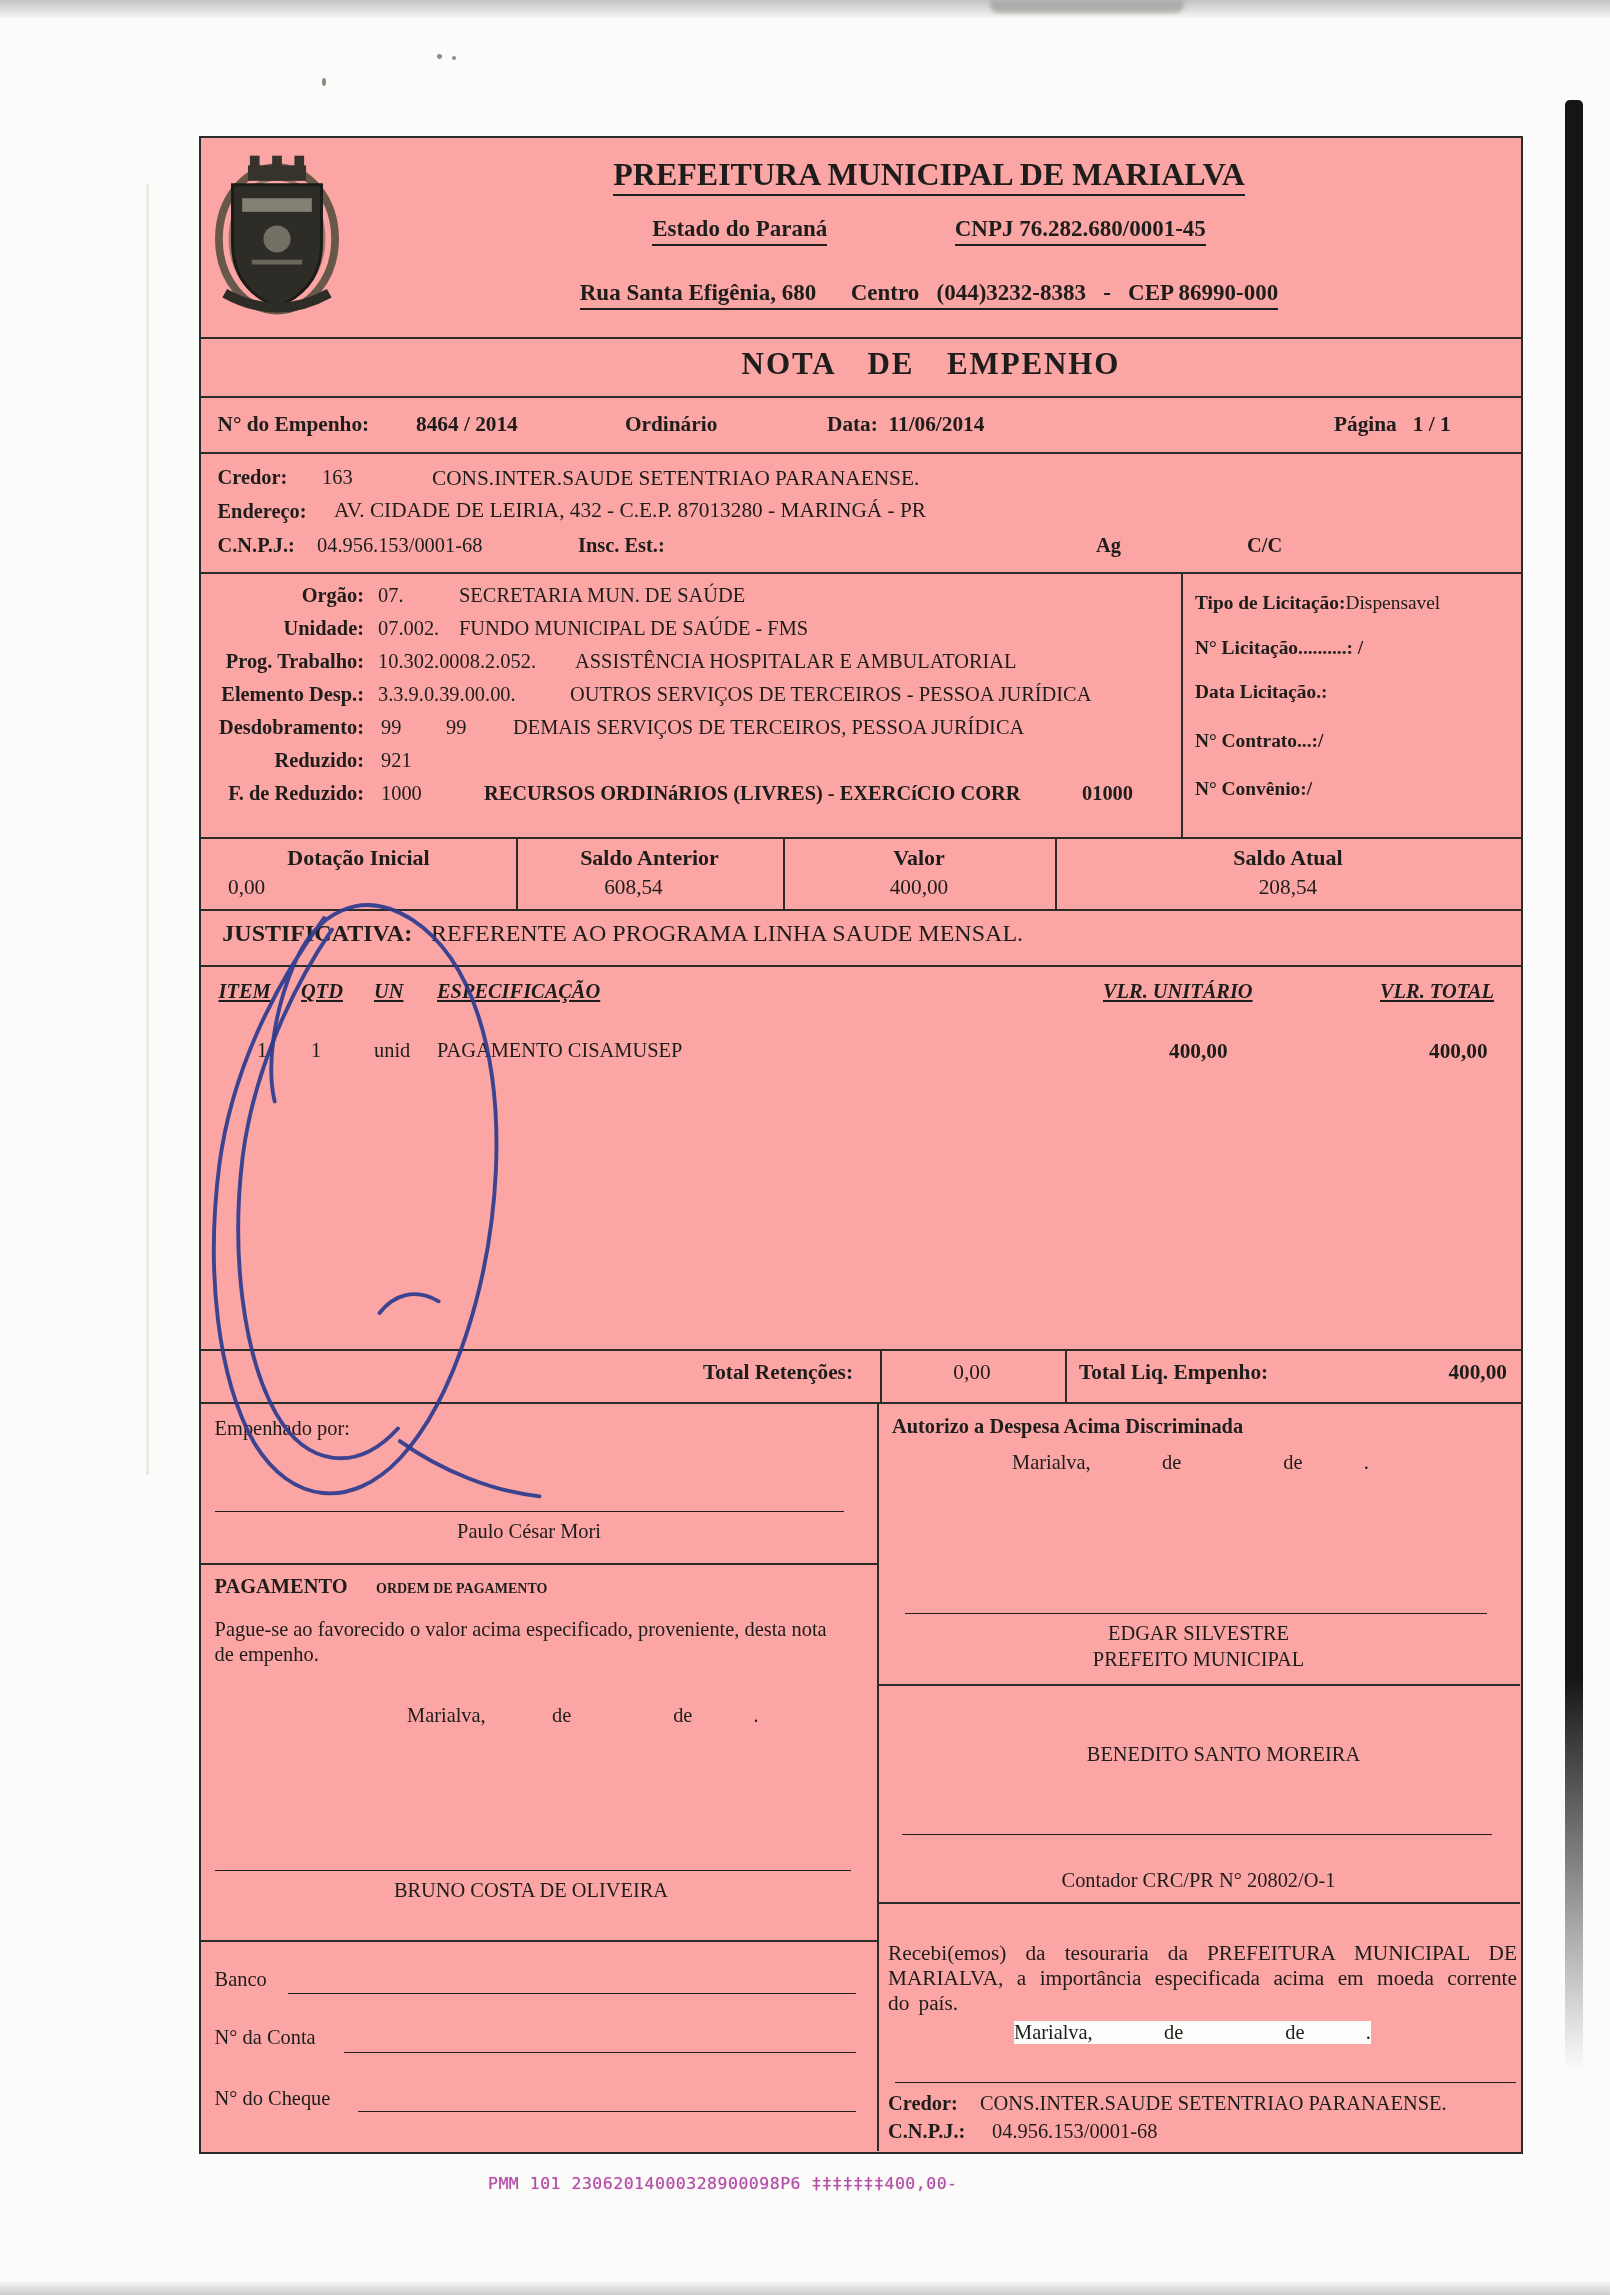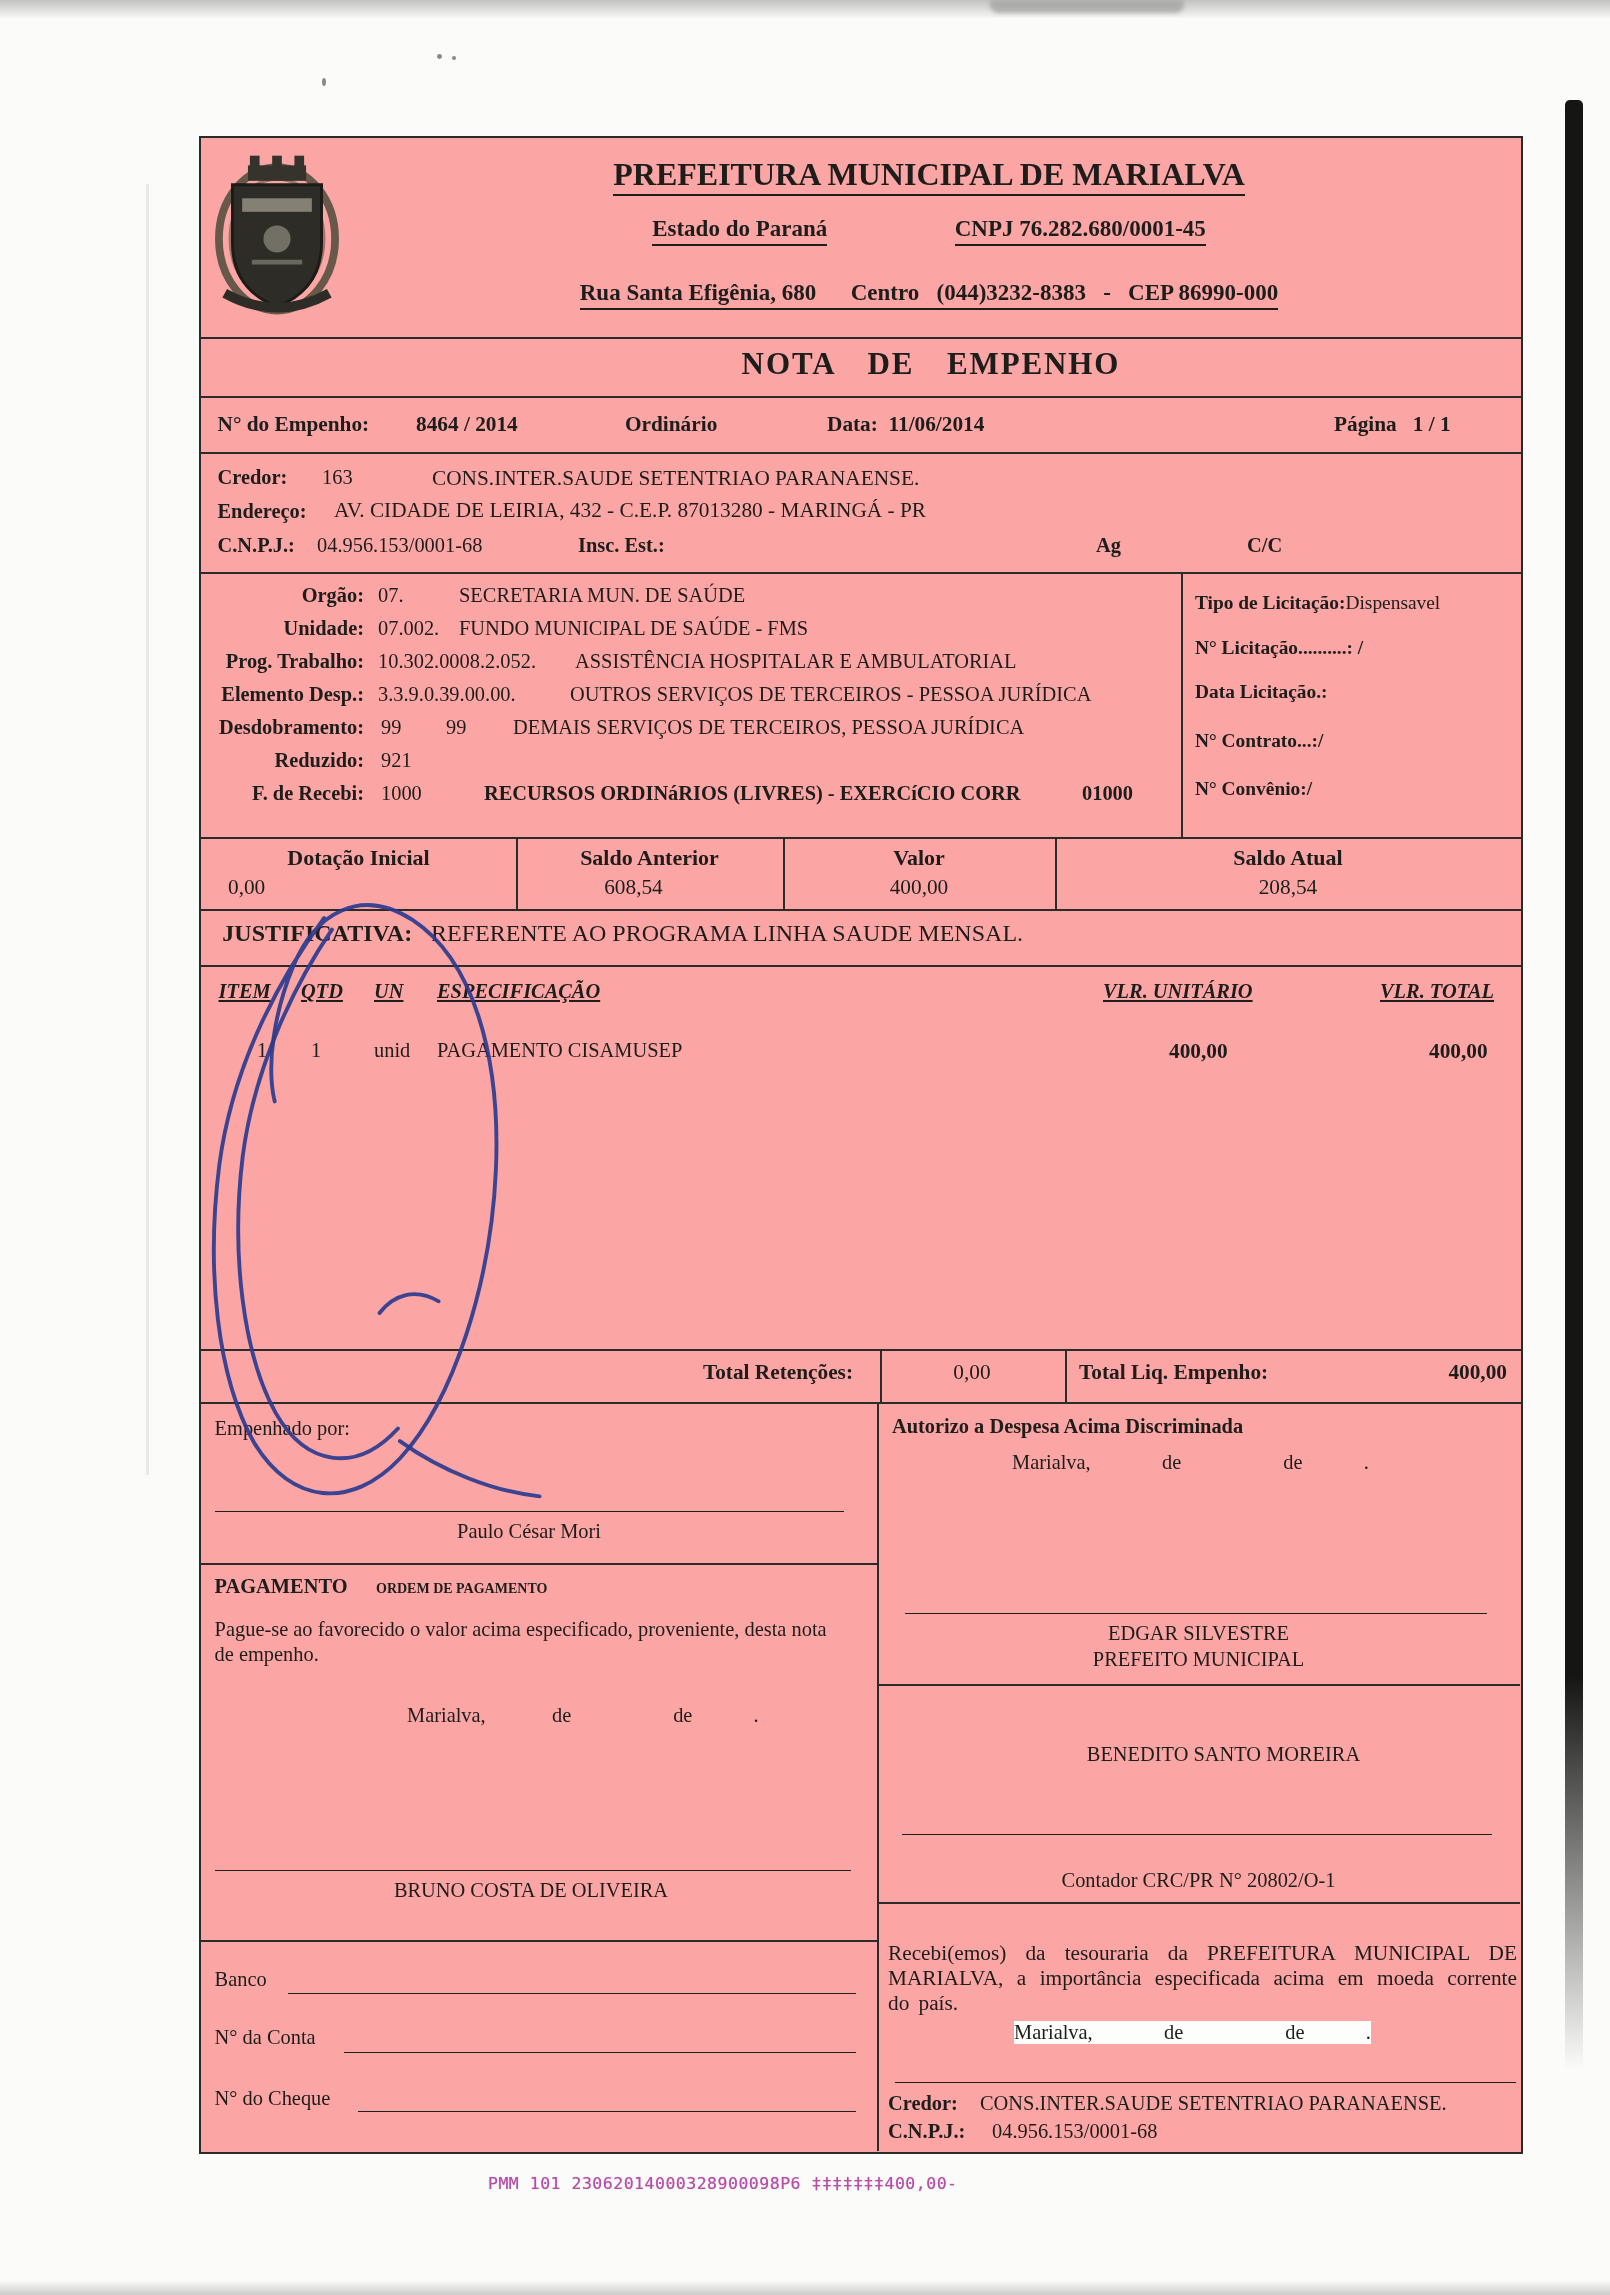--- a/index.html
+++ b/index.html
@@ -105,21 +105,21 @@
     <div class="t" style="left:369px;top:545px;">OUTROS SERVIÇOS DE TERCEIROS - PESSOA JURÍDICA</div>
 
     <div class="t b r" style="left:0;top:578px;width:163px;">Desdobramento:</div>
     <div class="t" style="left:180px;top:578px;">99</div>
     <div class="t" style="left:245px;top:578px;">99</div>
     <div class="t" style="left:312px;top:578px;">DEMAIS SERVIÇOS DE TERCEIROS, PESSOA JURÍDICA</div>
 
     <div class="t b r" style="left:0;top:611px;width:163px;">Reduzido:</div>
     <div class="t" style="left:180px;top:611px;">921</div>
 
-    <div class="t b r" style="left:0;top:644px;width:163px;">F. de Recebi:</div>
+    <div class="t b r" style="left:0;top:644px;width:163px;">F. de Reduzido:</div>
     <div class="t" style="left:180px;top:644px;">1000</div>
     <div class="t b" style="left:283px;top:644px;">RECURSOS ORDINáRIOS (LIVRES) - EXERCíCIO CORR</div>
     <div class="t b" style="left:881px;top:644px;">01000</div>
 
     <div class="vline" style="left:980px;top:434px;height:265px;"></div>
     <div class="t" style="left:994px;top:454px;font-size:19.4px;">
       <span class="b">Tipo de Licitação:</span><span>Dispensavel</span>
     </div>
     <div class="t b" style="left:994px;top:499px;font-size:19.4px;">N° Licitação..........: /</div>
     <div class="t b" style="left:994px;top:543px;font-size:19.4px;">Data Licitação.:</div>

